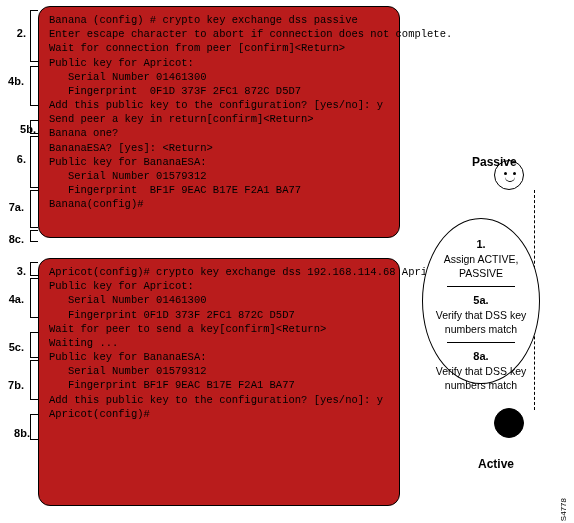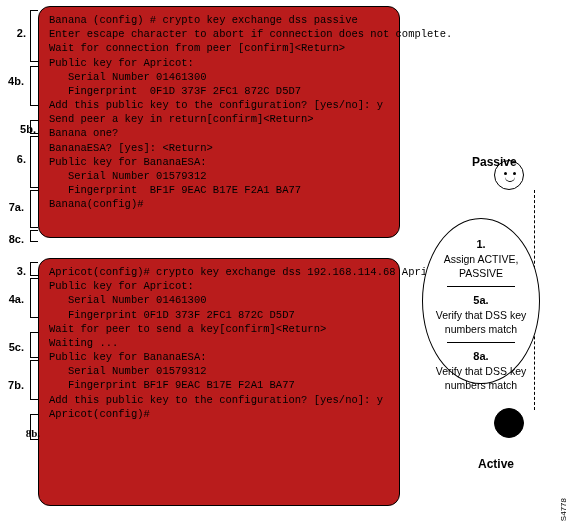--- a/index.html
+++ b/index.html
@@ -148,21 +148,21 @@
 
 <div class="step" style="top:292px;left:6px;">4a.</div>
 <div class="brk" style="top:278px;height:40px;"></div>
 
 <div class="step" style="top:340px;left:6px;">5c.</div>
 <div class="brk" style="top:332px;height:26px;"></div>
 
 <div class="step" style="top:378px;left:6px;">7b.</div>
 <div class="brk" style="top:360px;height:40px;"></div>
 
-<div class="step" style="top:426px;left:22px;font-family:Liberation Serif, serif;">8b.</div>
+<div class="step" style="top:426px;left:12px;">8b.</div>
 <div class="brk" style="top:414px;height:26px;"></div>
 
 <div class="role" style="top:134px;left:472px;margin-top:20px;">Passive</div>
 <div class="role" style="top:456px;left:478px;">Active</div>
 
 <div class="phone" style="top:160px;left:494px;">
   <div class="handset">
       <div class="face">
         <div class="eye l"></div>
         <div class="eye r"></div>

